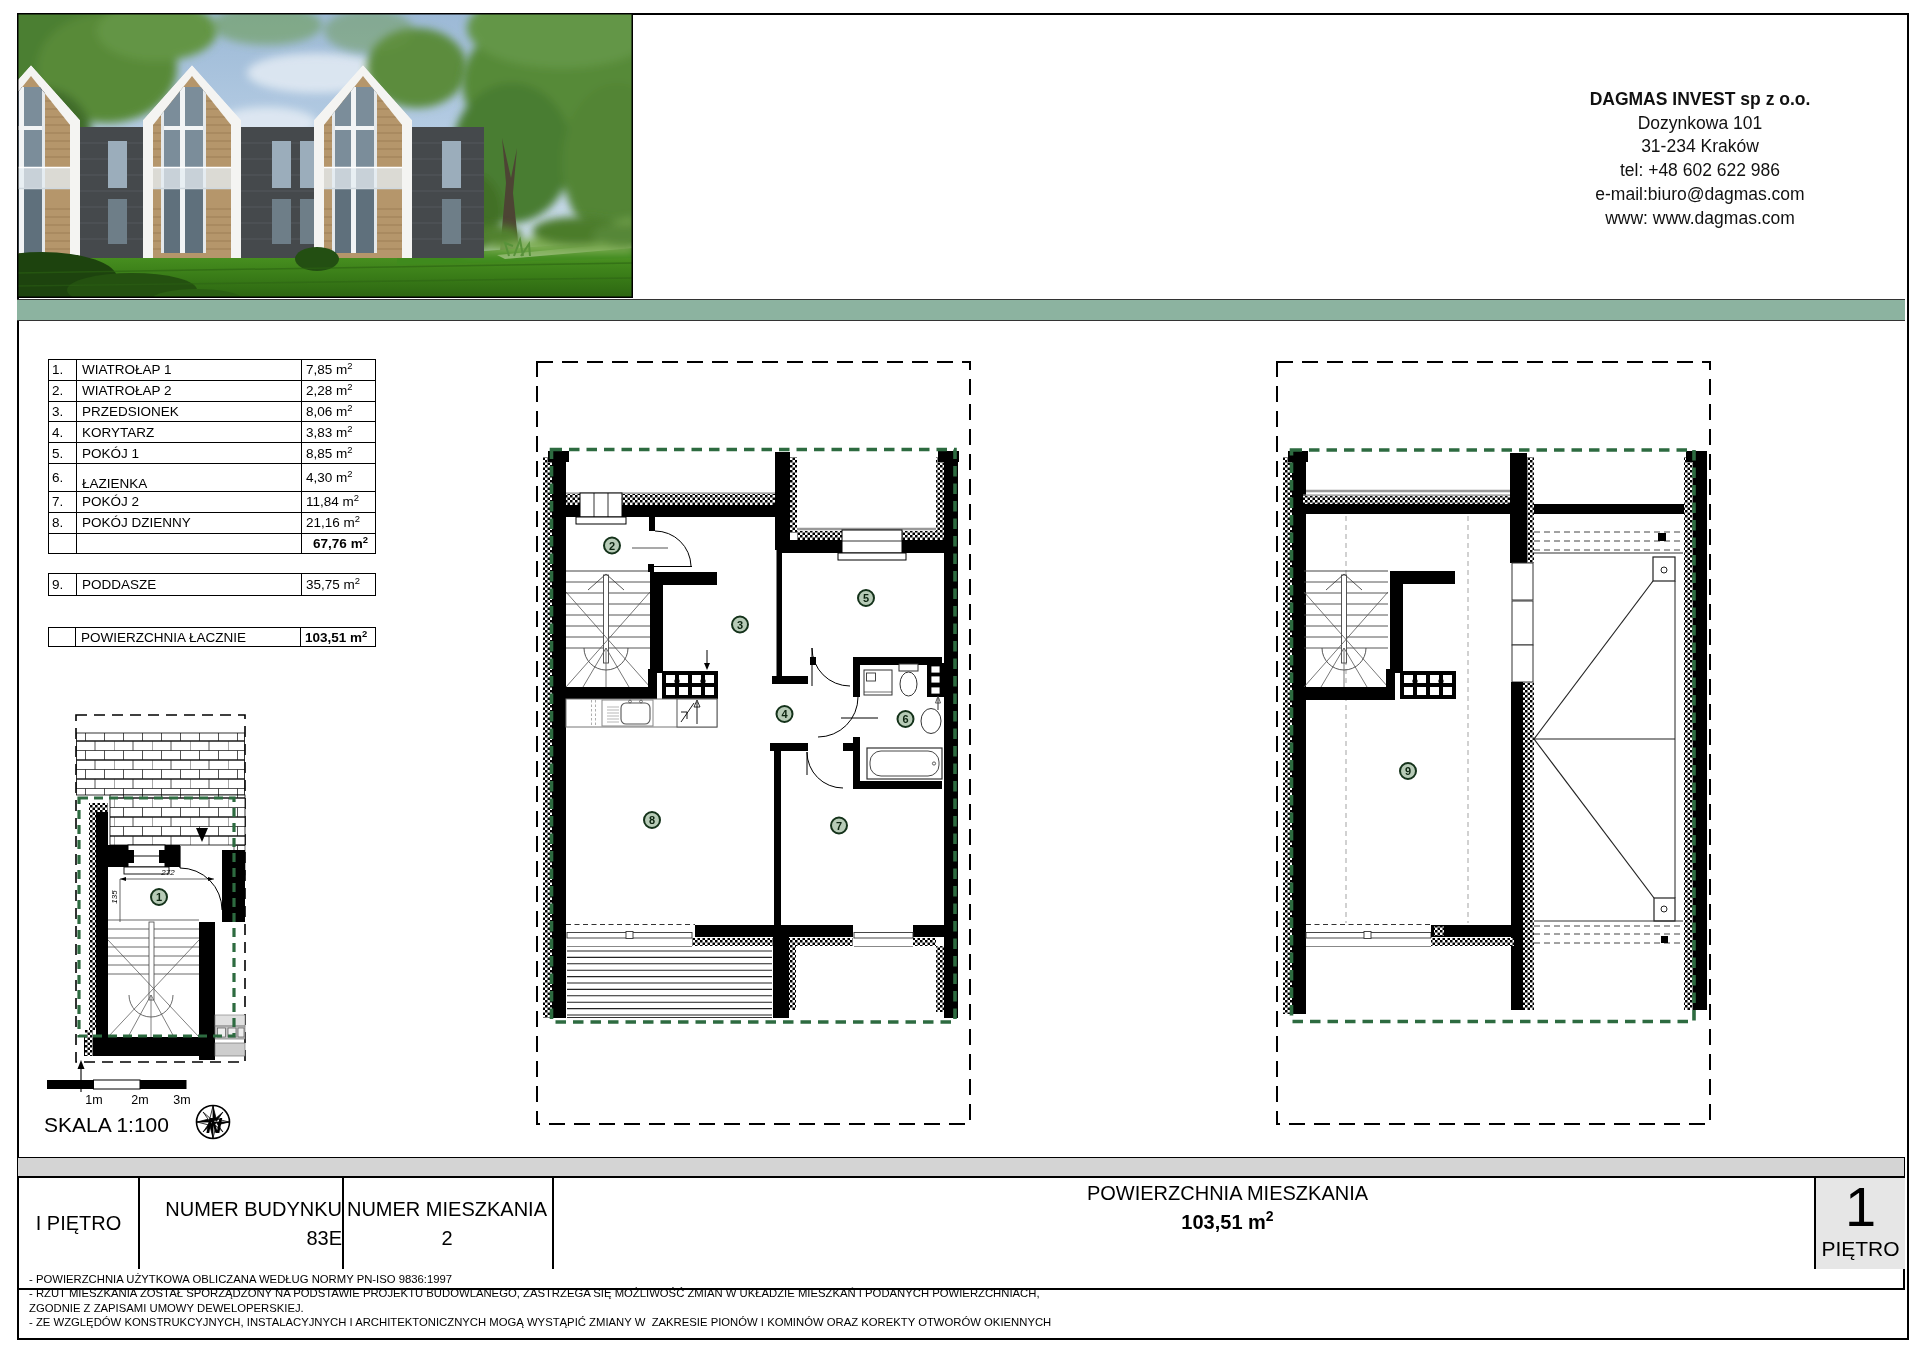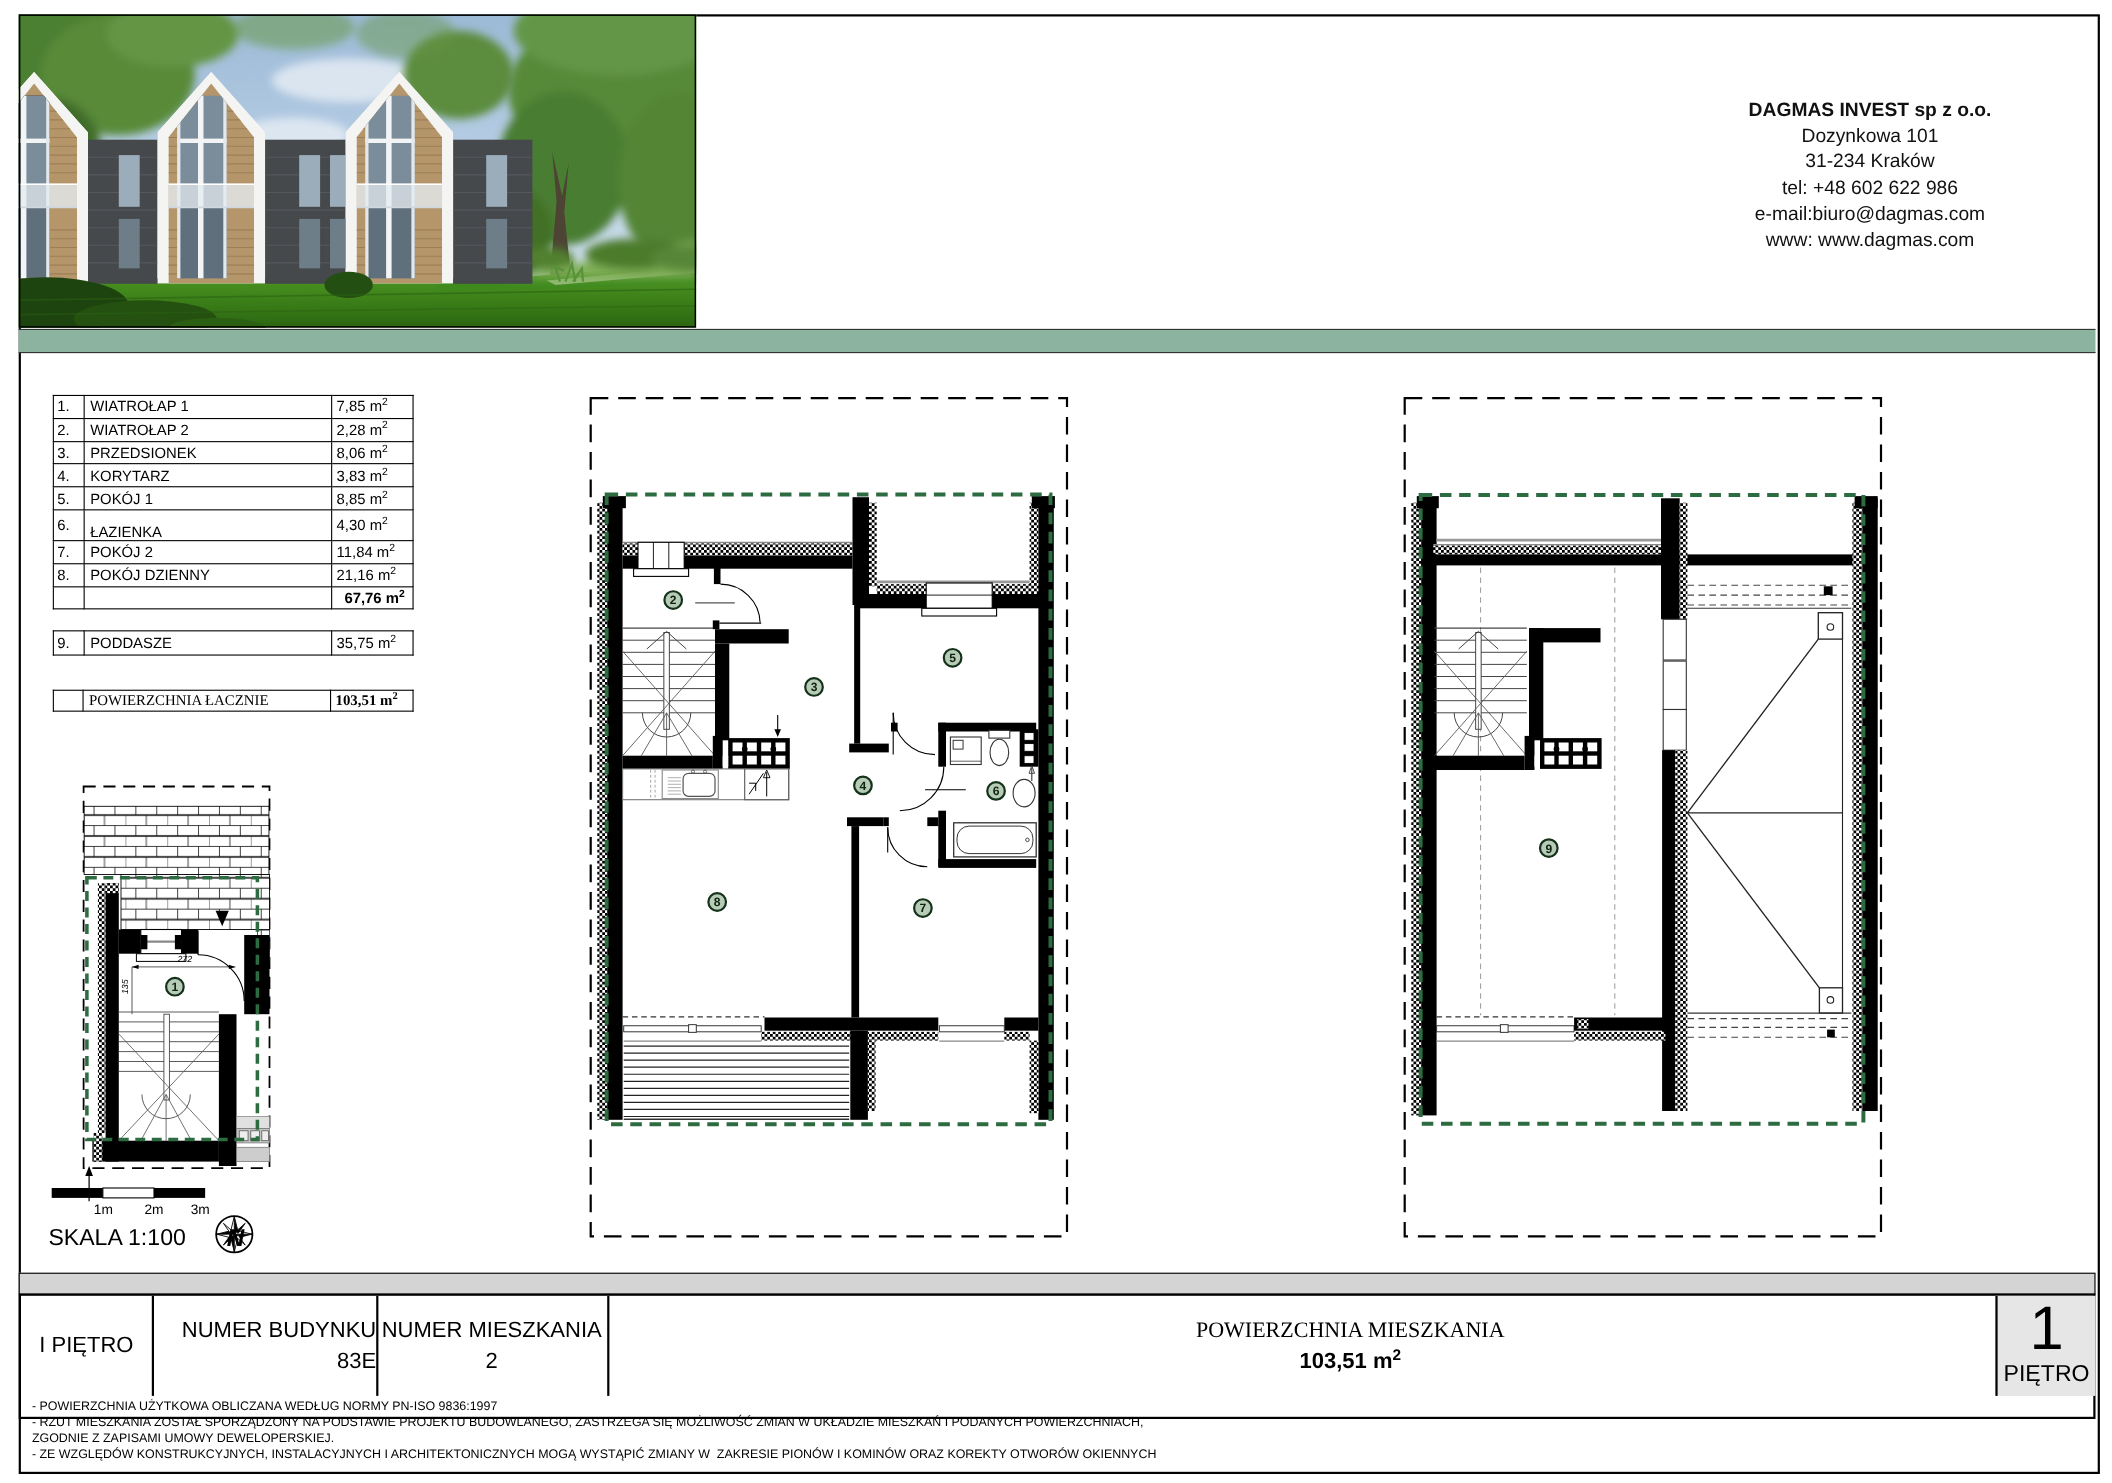--- a/index.html
+++ b/index.html
@@ -336,21 +336,21 @@
 
     <tbody>
         <tr style="height:22px;">
           <td style="border:1.5px solid #000;width:24px;padding:0 0 0 3px;">9.</td>
           <td style="border:1.5px solid #000;width:219px;padding:0 0 0 5px;">PODDASZE</td>
           <td style="border:1.5px solid #000;padding:0 0 0 4px;">35,75 m<sup>2</sup></td>
         </tr>
   </tbody>
     </table>
 
-  <table style="border-collapse:collapse;width:328px;margin-top:31px;table-layout:fixed;font-size:13.5px;font-family:Liberation Serif, serif;">
+  <table style="border-collapse:collapse;width:328px;margin-top:31px;table-layout:fixed;font-size:13.5px;">
 
     <tbody>
         <tr style="height:19px;">
           <td style="border:1.5px solid #000;width:24px;"></td>
           <td style="border:1.5px solid #000;width:219px;padding:0 0 0 5px;">POWIERZCHNIA ŁACZNIE</td>
           <td style="border:1.5px solid #000;padding:0 0 0 4px;font-weight:bold;">103,51 m<sup>2</sup></td>
         </tr>
   </tbody>
     </table>
 </div>
@@ -804,21 +804,21 @@
     <div style="margin-top:20px;">NUMER BUDYNKU</div>
     <div style="margin-top:6px;">83E</div>
   </div>
 
   <div class="abs" style="left:323px;top:0;width:210px;height:91px;border-right:2px solid #000;text-align:center;">
     <div style="margin-top:20px;">NUMER MIESZKANIA</div>
     <div style="margin-top:6px;">2</div>
   </div>
 
   <div class="abs" style="left:533px;top:0;width:1351px;height:91px;text-align:center;">
-    <div style="margin-top:20px;font-family:Liberation Serif, serif;">POWIERZCHNIA MIESZKANIA</div>
+    <div style="margin-top:4px;">POWIERZCHNIA MIESZKANIA</div>
     <div style="margin-top:6px;font-weight:bold;">103,51 m<sup>2</sup></div>
   </div>
 
   <div class="abs" style="left:1795px;top:0;width:89px;height:91px;background:#e6e6e6;border-left:2px solid #000;text-align:center;">
     <div style="font-size:56px;font-weight:normal;line-height:52px;margin-top:3px;">1</div>
     <div style="font-size:21px;margin-top:4px;">PIĘTRO</div>
   </div>
 </div>
 
 <div class="abs" style="left:29px;top:1272px;width:1500px;font-size:11.3px;line-height:14.4px;color:#000;">

